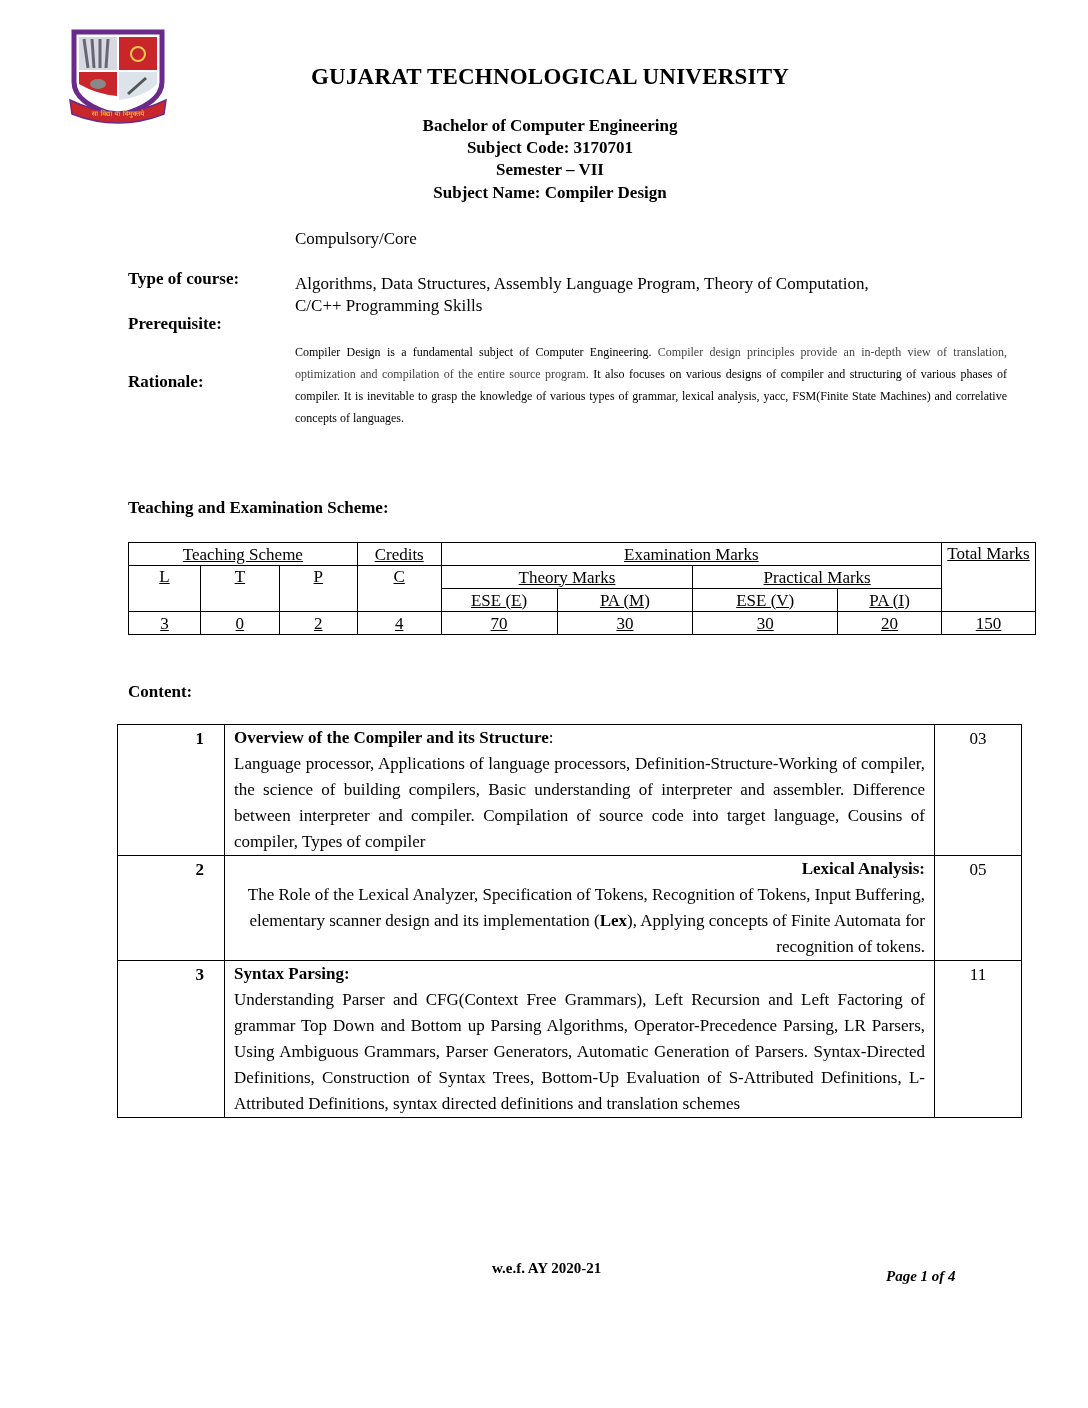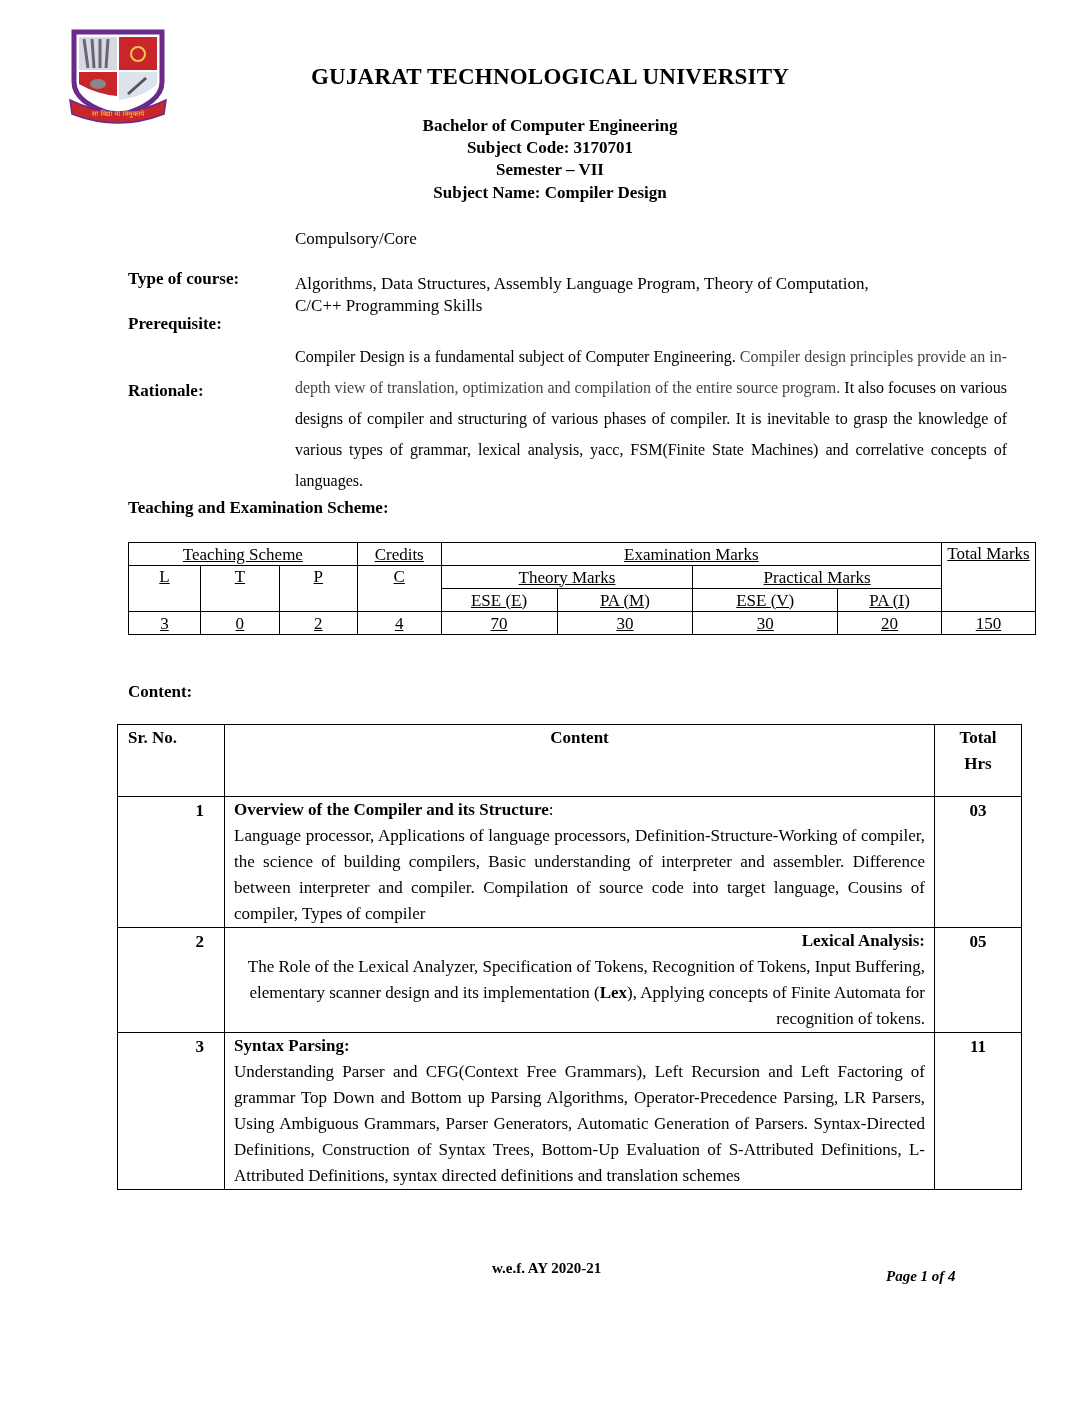--- a/index.html
+++ b/index.html
@@ -3,32 +3,32 @@
 <meta charset="utf-8">
 <style>
   html,body{margin:0;padding:0;background:#fff;}
   body{width:1088px;height:1408px;position:relative;overflow:hidden;font-family:"Liberation Serif","DejaVu Serif",serif;color:#000;}
   .abs{position:absolute;}
   #logo{left:66px;top:24px;width:104px;height:100px;}
   #univ{left:0;width:1100px;top:64px;text-align:center;font-size:23px;font-weight:bold;letter-spacing:0.2px;}
   .hdr{left:0;width:1100px;text-align:center;font-size:17px;font-weight:bold;}
   .lbl{left:128px;font-size:17px;font-weight:bold;margin-top:40px;}
   .val{left:295px;font-size:17px;}
-  #rationale{left:295px;top:341px;width:712px;font-size:16px;line-height:31px;text-align:justify;}
+  #rationale{left:295px;top:341px;width:712px;font-size:12px;line-height:22px;text-align:justify;}
   #rationale .dim{color:#444;}
   #scheme-title{left:128px;top:498px;font-size:17px;font-weight:bold;}
   table{border-collapse:collapse;}
   #scheme{left:128px;top:542px;width:908px;font-size:17px;text-decoration:underline;}
   #scheme td{border:1.5px solid #000;text-align:center;padding:0;height:22px;line-height:21px;}
   #content-title{left:128px;top:682px;font-size:17px;font-weight:bold;}
   #content{left:117px;top:724px;width:905px;font-size:17px;}
   #content td{border:1.5px solid #000;vertical-align:top;line-height:26px;}
   #content .sr{width:85px;text-align:right;padding-right:20px;font-weight:bold;}
   #content .ct{padding:0 9px 0 9px;text-align:justify;}
-  #content .hr{width:84px;text-align:center;font-weight:bold;}
+  #content .hr{width:84px;text-align:center;font-weight:normal;}
   #content .head td{font-weight:bold;height:70px;padding-top:0;}
   .topic{font-weight:bold;}
   #pageno{left:886px;top:1220px;font-size:15px;font-weight:bold;font-style:italic;margin-top:48px;}
   #wef{left:492px;top:1260px;font-size:15px;font-weight:bold;}
 </style>
 </head>
 <body>
 
 <svg id="logo" class="abs" viewBox="0 0 104 100">
   <path d="M8 8 L96 8 L96 58 Q96 80 52 92 Q8 80 8 58 Z" fill="#fff" stroke="#6a2a8a" stroke-width="5"></path>
@@ -50,21 +50,21 @@
 <div class="abs hdr" style="top:160px">Semester – VII</div>
 <div class="abs hdr" style="top:183px">Subject Name: Compiler Design</div>
 
 <div class="abs lbl" style="top:229px">Type of course:</div>
 <div class="abs val" style="top:229px">Compulsory/Core</div>
 
 <div class="abs lbl" style="top:274px">Prerequisite:</div>
 <div class="abs val" style="top:274px">Algorithms, Data Structures, Assembly Language Program, Theory of Computation,</div>
 <div class="abs val" style="top:296px">C/C++ Programming Skills</div>
 
-<div class="abs lbl" style="top:341px">Rationale:</div>
+<div class="abs lbl" style="top:332px">Rationale:</div>
 <div id="rationale" class="abs"><span>Compiler Design is a fundamental subject of Computer Engineering.</span><span class="dim"> Compiler design principles provide an in-depth view of translation, optimization and compilation of the entire source program.</span><span> It also focuses on various designs of compiler and structuring of various phases of compiler. It is inevitable to grasp the knowledge of various types of grammar, lexical analysis, yacc, FSM(Finite State Machines) and correlative concepts of languages.</span></div>
 
 <div id="scheme-title" class="abs">Teaching and Examination Scheme:</div>
 
 <table id="scheme" class="abs">
   <colgroup>
     <col style="width:72px">
       <col style="width:79px">
       <col style="width:78px">
       <col style="width:84px">
@@ -106,28 +106,20 @@
     <td>20</td>
     <td>150</td>
   </tr>
 </tbody>
   </table>
 
 <div id="content-title" class="abs">Content:</div>
 
 <table id="content" class="abs">
   <tbody>
-      <tr class="head">
-    <td class="sr" style="text-align:left;padding-left:10px;padding-right:0">Sr. No.</td>
-    <td class="ct" style="text-align:center">Content</td>
-    <td class="hr">
-          <div>Total</div>
-          <div>Hrs</div>
-        </td>
-  </tr>
   <tr>
     <td class="sr">1</td>
     <td class="ct">
       <div><span class="topic">Overview of the Compiler and its Structure</span><span>:</span></div>
       <div>Language processor, Applications of language processors, Definition-Structure-Working of compiler, the science of building compilers, Basic understanding of interpreter and assembler. Difference between interpreter and compiler. Compilation of source code into target language, Cousins of compiler, Types of compiler</div>
     </td>
     <td class="hr">03</td>
   </tr>
   <tr>
     <td class="sr">2</td>

